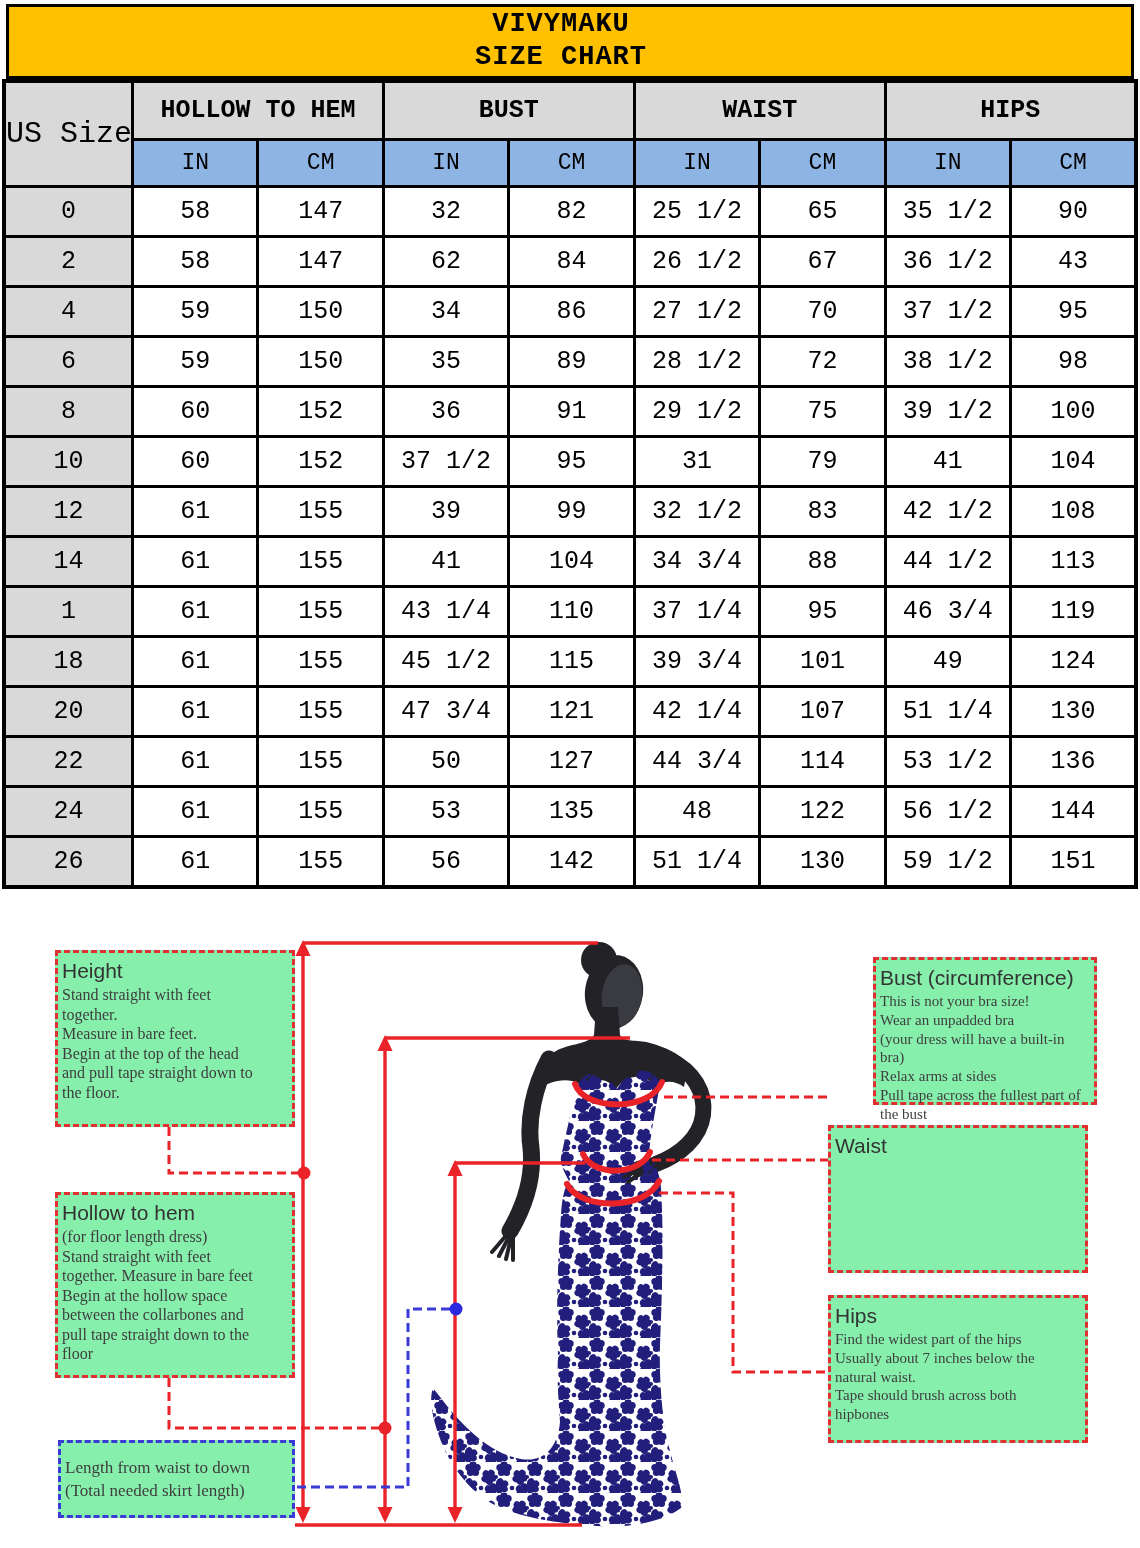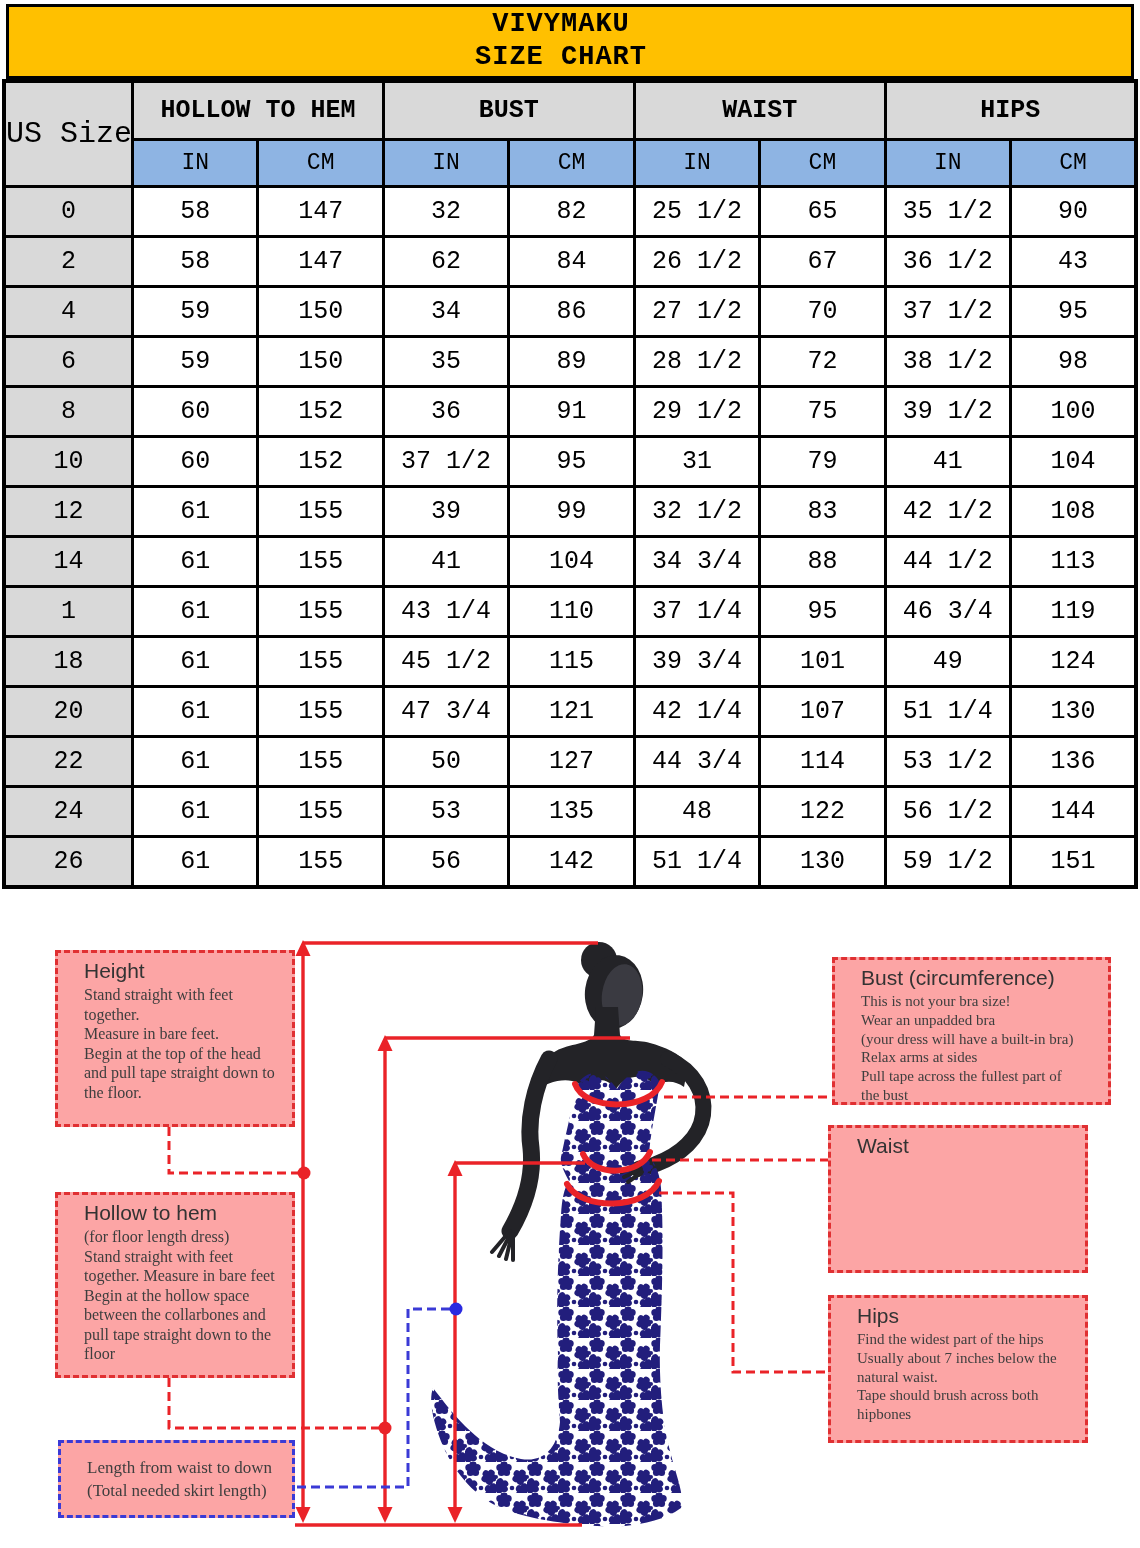--- a/index.html
+++ b/index.html
@@ -15,32 +15,32 @@
         padding:0;overflow:hidden;white-space:nowrap;}
   table.size-chart{border:4px solid #000;}
   th.size-head{background:#D9D9D9;font-size:30px;font-weight:normal;width:125px;}
   th.group-head{background:#D9D9D9;font-size:25px;font-weight:bold;height:55px;}
   th.unit-head{background:#8EB4E3;font-size:23px;font-weight:normal;height:44px;}
   tbody th.size-cell{background:#D9D9D9;font-size:25px;font-weight:normal;height:47px;}
   tbody td.value-cell{background:#fff;font-size:25px;height:47px;}
   
   .diagram{position:absolute;left:0;top:935px;width:1140px;height:613px;}
   .diagram svg{position:absolute;left:0;top:0;}
-  .note-box{position:absolute;box-sizing:border-box;background:#fca5a5;
-            border:3px dashed #E03032;color:#3E3E3E;padding:6px 10px 4px 26px;
+  .note-box{position:absolute;box-sizing:border-box;background:#86efac;
+            border:3px dashed #E03032;color:#3E3E3E;padding:6px 10px 4px 4px;
             font-family:"Liberation Sans","DejaVu Sans",sans-serif;}
   .note-box h3{margin:0 0 2px 0;font-size:21px;font-weight:normal;color:#333;}
   .note-body{font-size:16px;line-height:1.22;white-space:pre-line;font-family:Liberation Serif, serif;}
   .rt .note-body{font-size:15px;line-height:1.25;}
   .blue-box{border-color:#3A3AD6;display:flex;align-items:center;}
   .blue-box .note-body{font-size:17px;line-height:1.35;}
   #box-height{left:55px;top:15px;width:240px;height:177px;}
   #box-hollow{left:55px;top:257px;width:240px;height:186px;}
   #box-length{left:58px;top:505px;width:237px;height:78px;}
-  #box-bust{left:832px;top:22px;width:279px;height:148px;}
+  #box-bust{left:873px;top:22px;width:224px;height:148px;}
   #box-waist{left:828px;top:190px;width:260px;height:148px;}
   #box-hips{left:828px;top:360px;width:260px;height:148px;}
 </style>
 </head>
 <body>
 
 <div class="page">
 
   <div class="title-bar">
     <div>VIVYMAKU</div>

